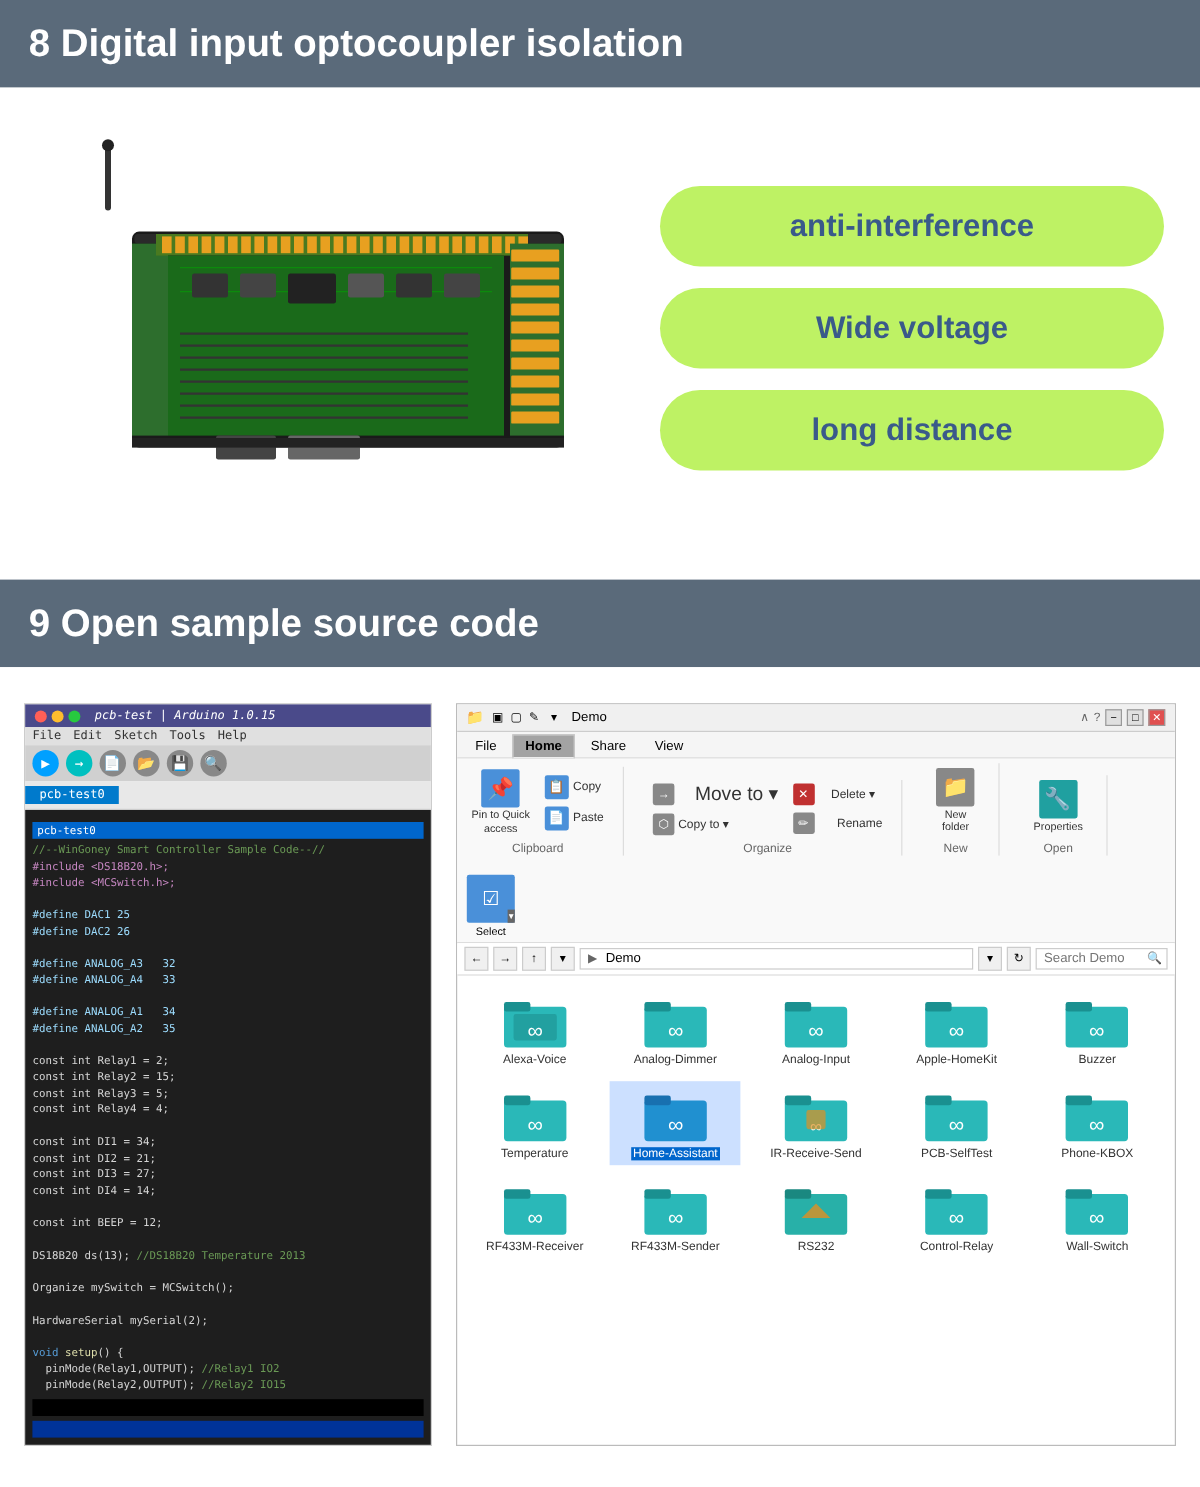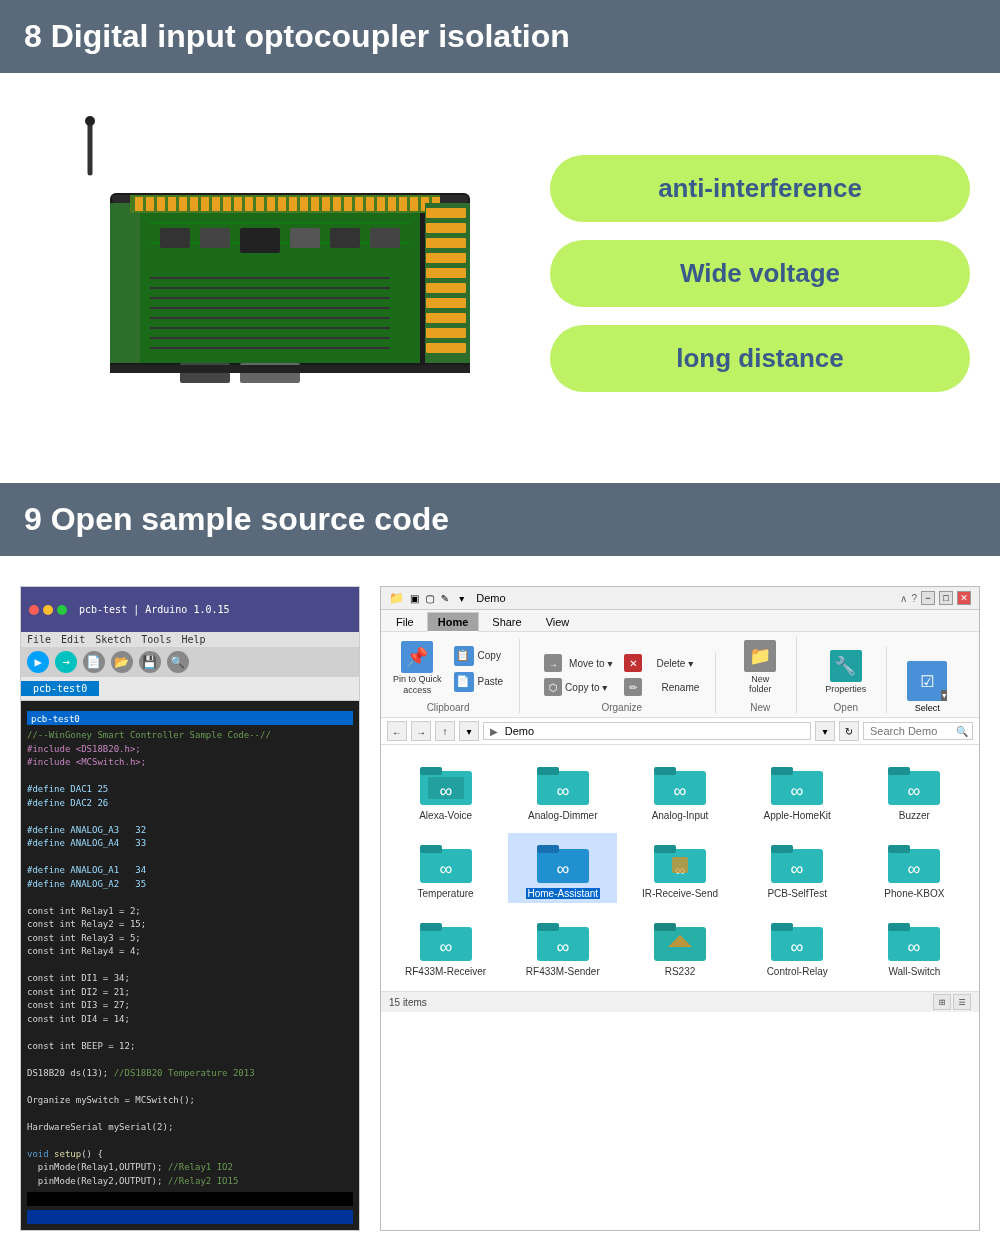--- a/index.html
+++ b/index.html
@@ -69,25 +69,26 @@
       flex-shrink: 0;
       border: 1px solid #ccc;
       background: #f5f5f5;
       font-family: monospace;
       font-size: 10px;
     }
 
     .arduino-titlebar {
       background: #4a4a8a;
       color: #fff;
-      padding: 17px 8px;
+      padding: 4px 8px;
       font-size: 11px;
       display: flex;
       align-items: center;
       gap: 4px;
+      font-style: italic;
     }
 
     .arduino-circle {
       width: 10px; height: 10px;
       border-radius: 50%;
       display: inline-block;
     }
 
     .arduino-menubar {
       background: #e0e0e0;
@@ -633,21 +634,21 @@
               </div>
             </div>
             <div class="ribbon-group-label">Clipboard</div>
           </div>
 
           <div class="ribbon-group">
             <div class="ribbon-buttons">
               <div style="display:flex;flex-direction:column;gap:2px">
                 <div class="ribbon-btn" style="flex-direction:row;align-items:center;min-width:auto">
                   <div class="ribbon-icon" style="width:18px;height:18px;font-size:10px;background:#888">→</div>
-                  <span style="margin-left:6px;font-size:10px">Move to ▾</span>
+                  <span style="margin-left:16px;font-size:16px">Move to ▾</span>
                 </div>
                 <div class="ribbon-btn" style="flex-direction:row;align-items:center;min-width:auto">
                   <div class="ribbon-icon" style="width:18px;height:18px;font-size:10px;background:#888">⬡</div>
                   <span style="margin-left:2px;font-size:10px">Copy to ▾</span>
                 </div>
               </div>
               <div style="display:flex;flex-direction:column;gap:2px">
                 <div class="ribbon-btn" style="flex-direction:row;align-items:center;min-width:auto">
                   <div class="ribbon-icon red" style="width:18px;height:18px;font-size:10px">✕</div>
                   <span style="margin-left:13px;font-size:10px">Delete ▾</span>
@@ -831,23 +832,16 @@
         <div class="file-item">
           <svg class="folder-svg" viewBox="0 0 56 48">
             <rect x="2" y="12" width="52" height="34" rx="3" fill="#2ab8b8"></rect>
             <rect x="2" y="8" width="22" height="8" rx="2" fill="#1a9090"></rect>
             <text x="28" y="38" text-anchor="middle" font-size="18" fill="white">∞</text>
           </svg>
           <span class="file-label">Wall-Switch</span>
         </div>
       </div>
 
-      <div class="status-bar">
-        <span>15 items</span>
-        <div class="view-btns">
-          <div class="view-btn">⊞</div>
-          <div class="view-btn">☰</div>
-        </div>
-      </div>
     </div>
 
   </div>
 </div>
 
 </body></html>

